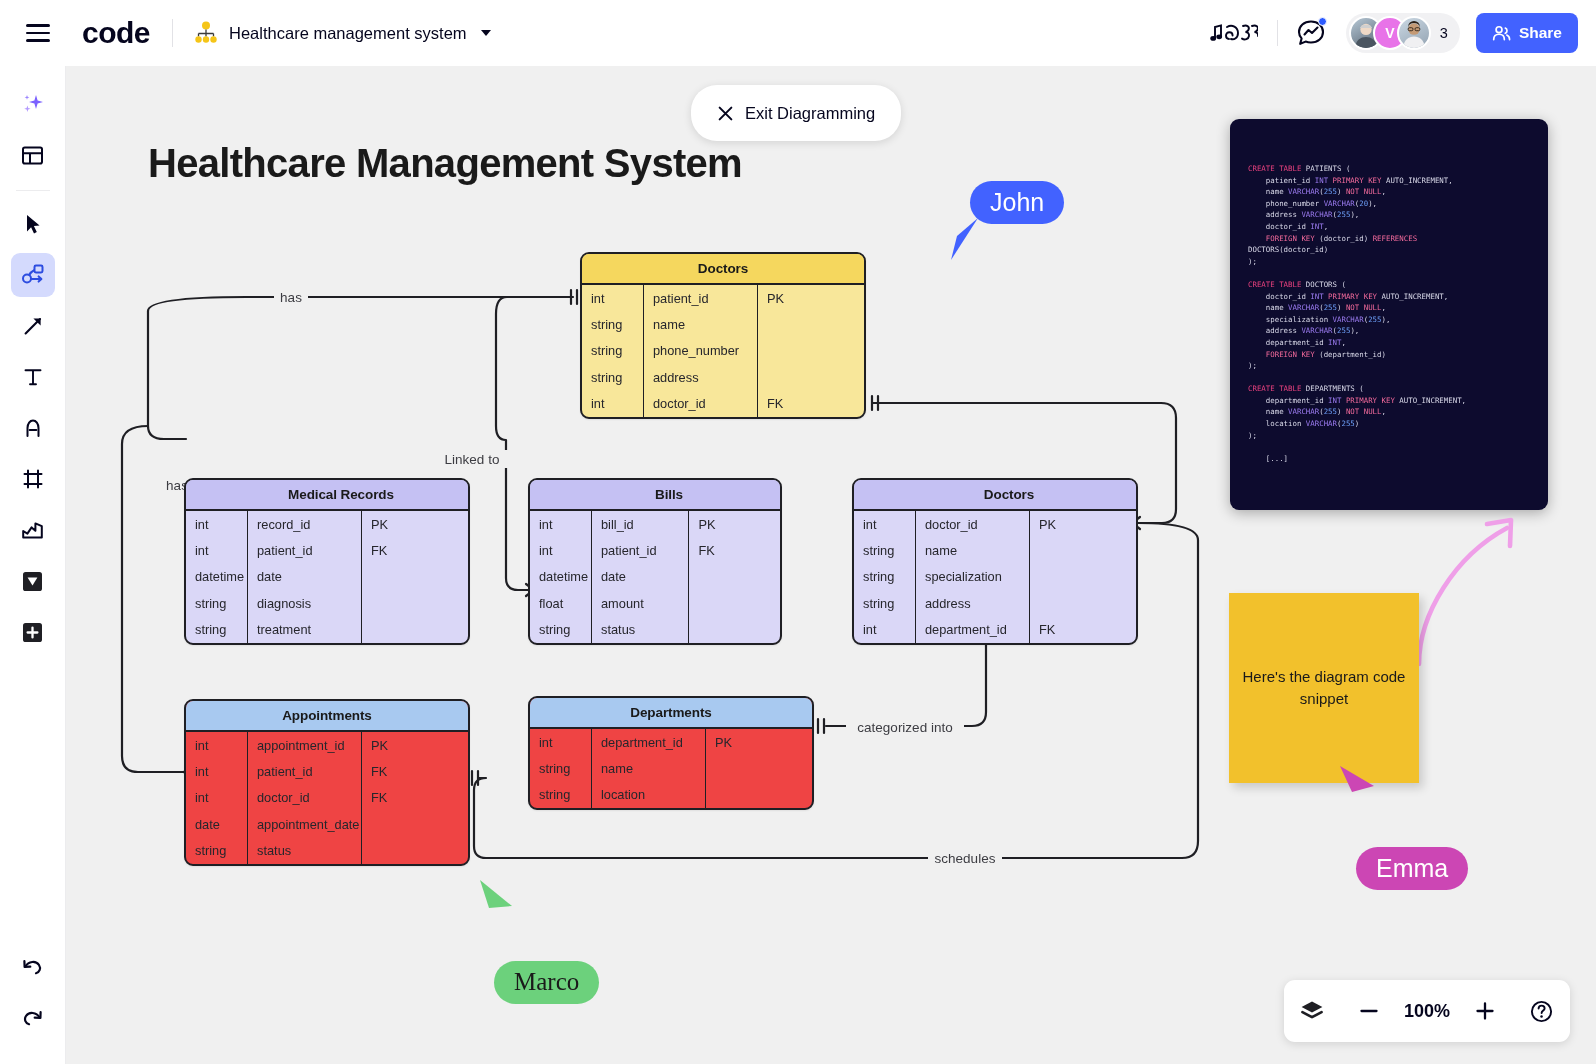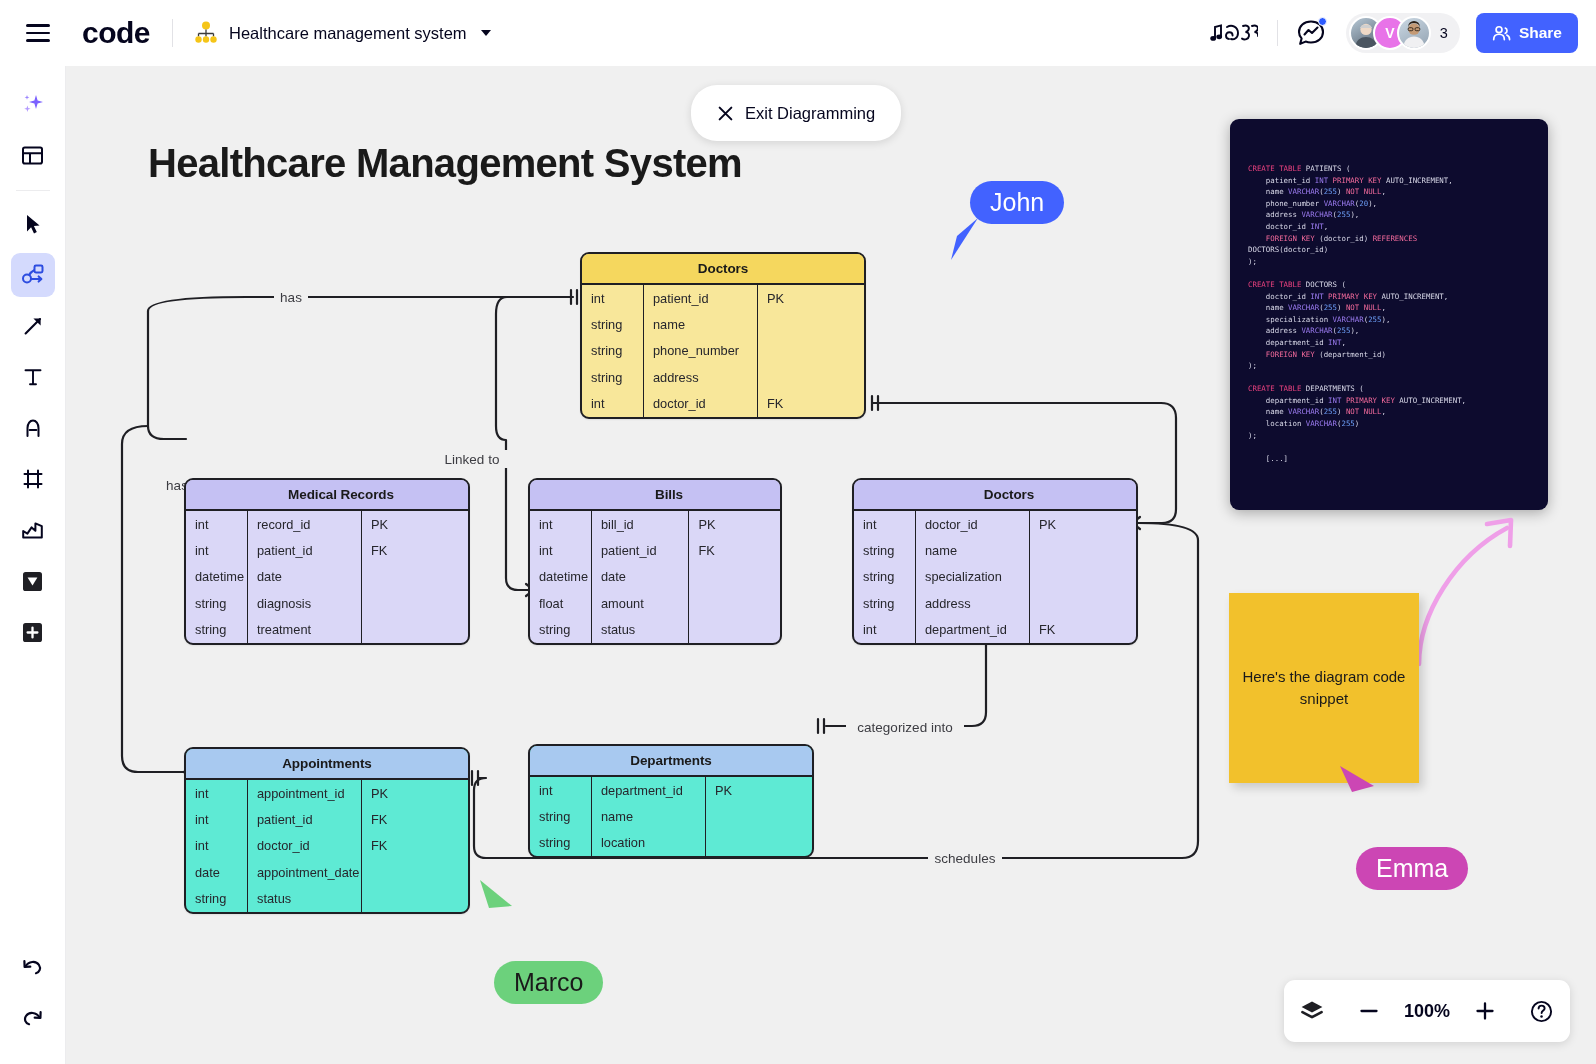--- a/index.html
+++ b/index.html
@@ -76,21 +76,21 @@
   .er-head { text-align:center; font-size:13.5px; font-weight:700; color:#1a1a1a;
     padding:7px 0; border-bottom:2.2px solid #1f1f24; letter-spacing:-0.1px; }
   .er-body { display:flex; }
   .er-col { border-right:1.6px solid #1f1f24; }
   .er-col:last-child { border-right:none; }
   .er-cell { font-size:12.8px; color:#26262c; padding:0 9px; height:26.4px;
     display:flex; align-items:center; white-space:nowrap; }
 
   .t-yellow { background:#f8e79a; } .t-yellow .er-head { background:#f5d75e; }
   .t-purple { background:#dad7f7; } .t-purple .er-head { background:#c5c1f3;padding-left:28px; }
-  .t-blue   { background:#5eead4;margin-top:48px; } .t-blue   .er-head { background:#a8c9f0; }
+  .t-blue   { background:#ef4444; } .t-blue   .er-head { background:#a8c9f0; }
 
   
   .codepanel { position:absolute; left:1164px; top:53px; width:318px; height:391px;
     background:#0d0b2e; border-radius:9px; padding:44px 14px 14px 18px; overflow:hidden;
     box-shadow:0 3px 14px rgba(0,0,0,.3); }
   pre.code { font-family:"DejaVu Sans Mono", monospace; font-size:7.4px; line-height:11.6px;
     color:#e3e3f0; white-space:pre; }
   .k-create { color:#e8417e; } .k-type { color:#9b7bf0; }
   .k-key { color:#f26a9b; } .k-num { color:#6b9cf5;text-align:right; } .k-plain { color:#d8d8e8; }
 
@@ -550,21 +550,21 @@
       <div class="cur-pill" style="left:24px; top:0; background:#4262ff;">John</div>
       <svg style="position:absolute; left:0; top:70px;" width="40" height="46" viewBox="0 0 40 46">
         <path d="M32 4 L5 46 L11 22 Z" fill="#4262ff"></path>
       </svg>
     </div>
 
     <div class="cursor" style="left:406px; top:810px;">
       <svg style="position:absolute; left:0; top:0;" width="44" height="50" viewBox="0 0 44 50">
         <path d="M8 4 L40 30 L17 32 Z" fill="#6cd17c"></path>
       </svg>
-      <div class="cur-pill" style="left:22px; top:48px; background:#6cd17c; color:#1a1a1a;">Marco</div>
+      <div class="cur-pill" style="left:22px; top:48px; background:#6cd17c; color:#1a1a1a;font-family:Liberation Serif, serif;">Marco</div>
     </div>
 
     <div class="cursor" style="left:1268px; top:696px;">
       <svg style="position:absolute; left:0; top:0;" width="46" height="52" viewBox="0 0 46 52">
         <path d="M6 4 L40 24 L18 30 Z" fill="#cc46b4"></path>
       </svg>
       <div class="cur-pill" style="left:22px; top:48px; background:#cc46b4;">Emma</div>
     </div>
 
     <div class="zoomctl">

